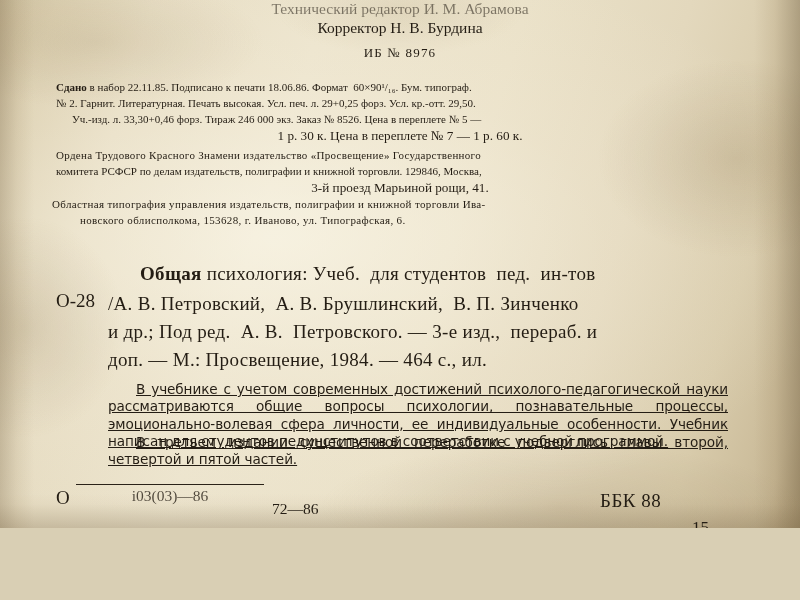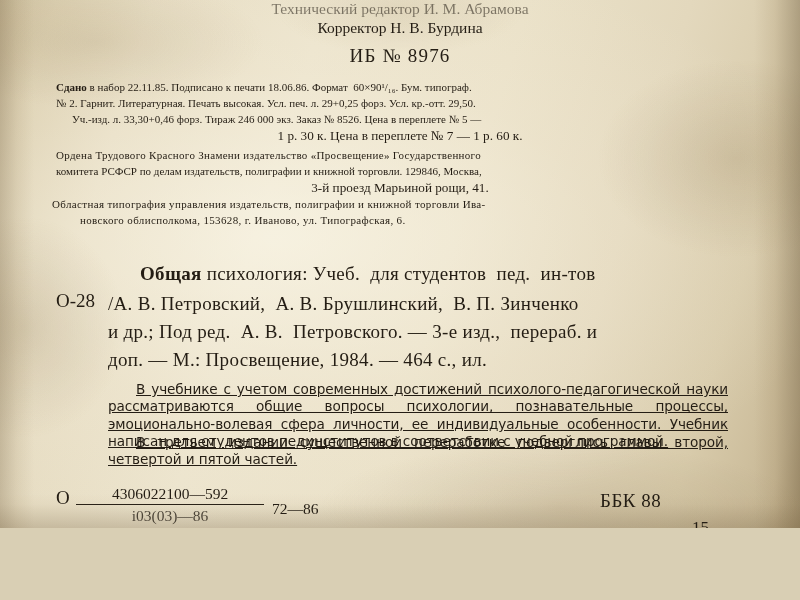--- a/index.html
+++ b/index.html
@@ -64,21 +64,21 @@
   }
   .ctr {
     position: absolute;
     width: 800px;
     text-align: center;
     white-space: pre;
   }
 
   
   .t-small { font-size: 15.5px; }
-  .t-ib { font-size: 19px; letter-spacing: 1.2px; }
+  .t-ib { font-size: 13px; letter-spacing: 1.2px; }
 
   
   .dense {
     position: absolute;
     font-size: 11px;
     line-height: 15.6px;
     white-space: pre;
   }
   .dense b { font-weight: bold; }
 
@@ -168,21 +168,20 @@
 
     <div class="annot" style="left:108px; top:381px; width:620px;">
       <p>В учебнике с учетом современных достижений психолого-педагогической науки рассматриваются общие вопросы психологии, познавательные процессы, эмоционально-волевая сфера личности, ее индивидуальные особенности. Учебник написан для студентов пединститутов в соответствии с учебной программой.</p>
     </div>
     <div class="annot" style="left:108px; top:434px; width:620px;">
       <p>В третьем издании существенной переработке подверглись главы второй, четвертой и пятой частей.</p>
     </div>
 
     <div class="code-o" style="left:56px; top:487px;">О</div>
     <div class="frac" style="left:76px; top:484px; width:188px;">
-      <div class="num">4306022100—592</div>
       <div class="bar"></div>
       <div class="den fade2">i03(03)—86</div>
     </div>
     <div class="sidecode" style="left:272px; top:500px;">72—86</div>
 
     <div class="bkk" style="left:600px; top:490px;">ББК 88</div>
     <div class="bkk-num" style="left:692px; top:518px;">15</div>
 
     <div class="copyline" style="left:398px; top:560px;"><span class="copysym">©</span><span>Издательство «Просвещение», 1986</span></div>
 

